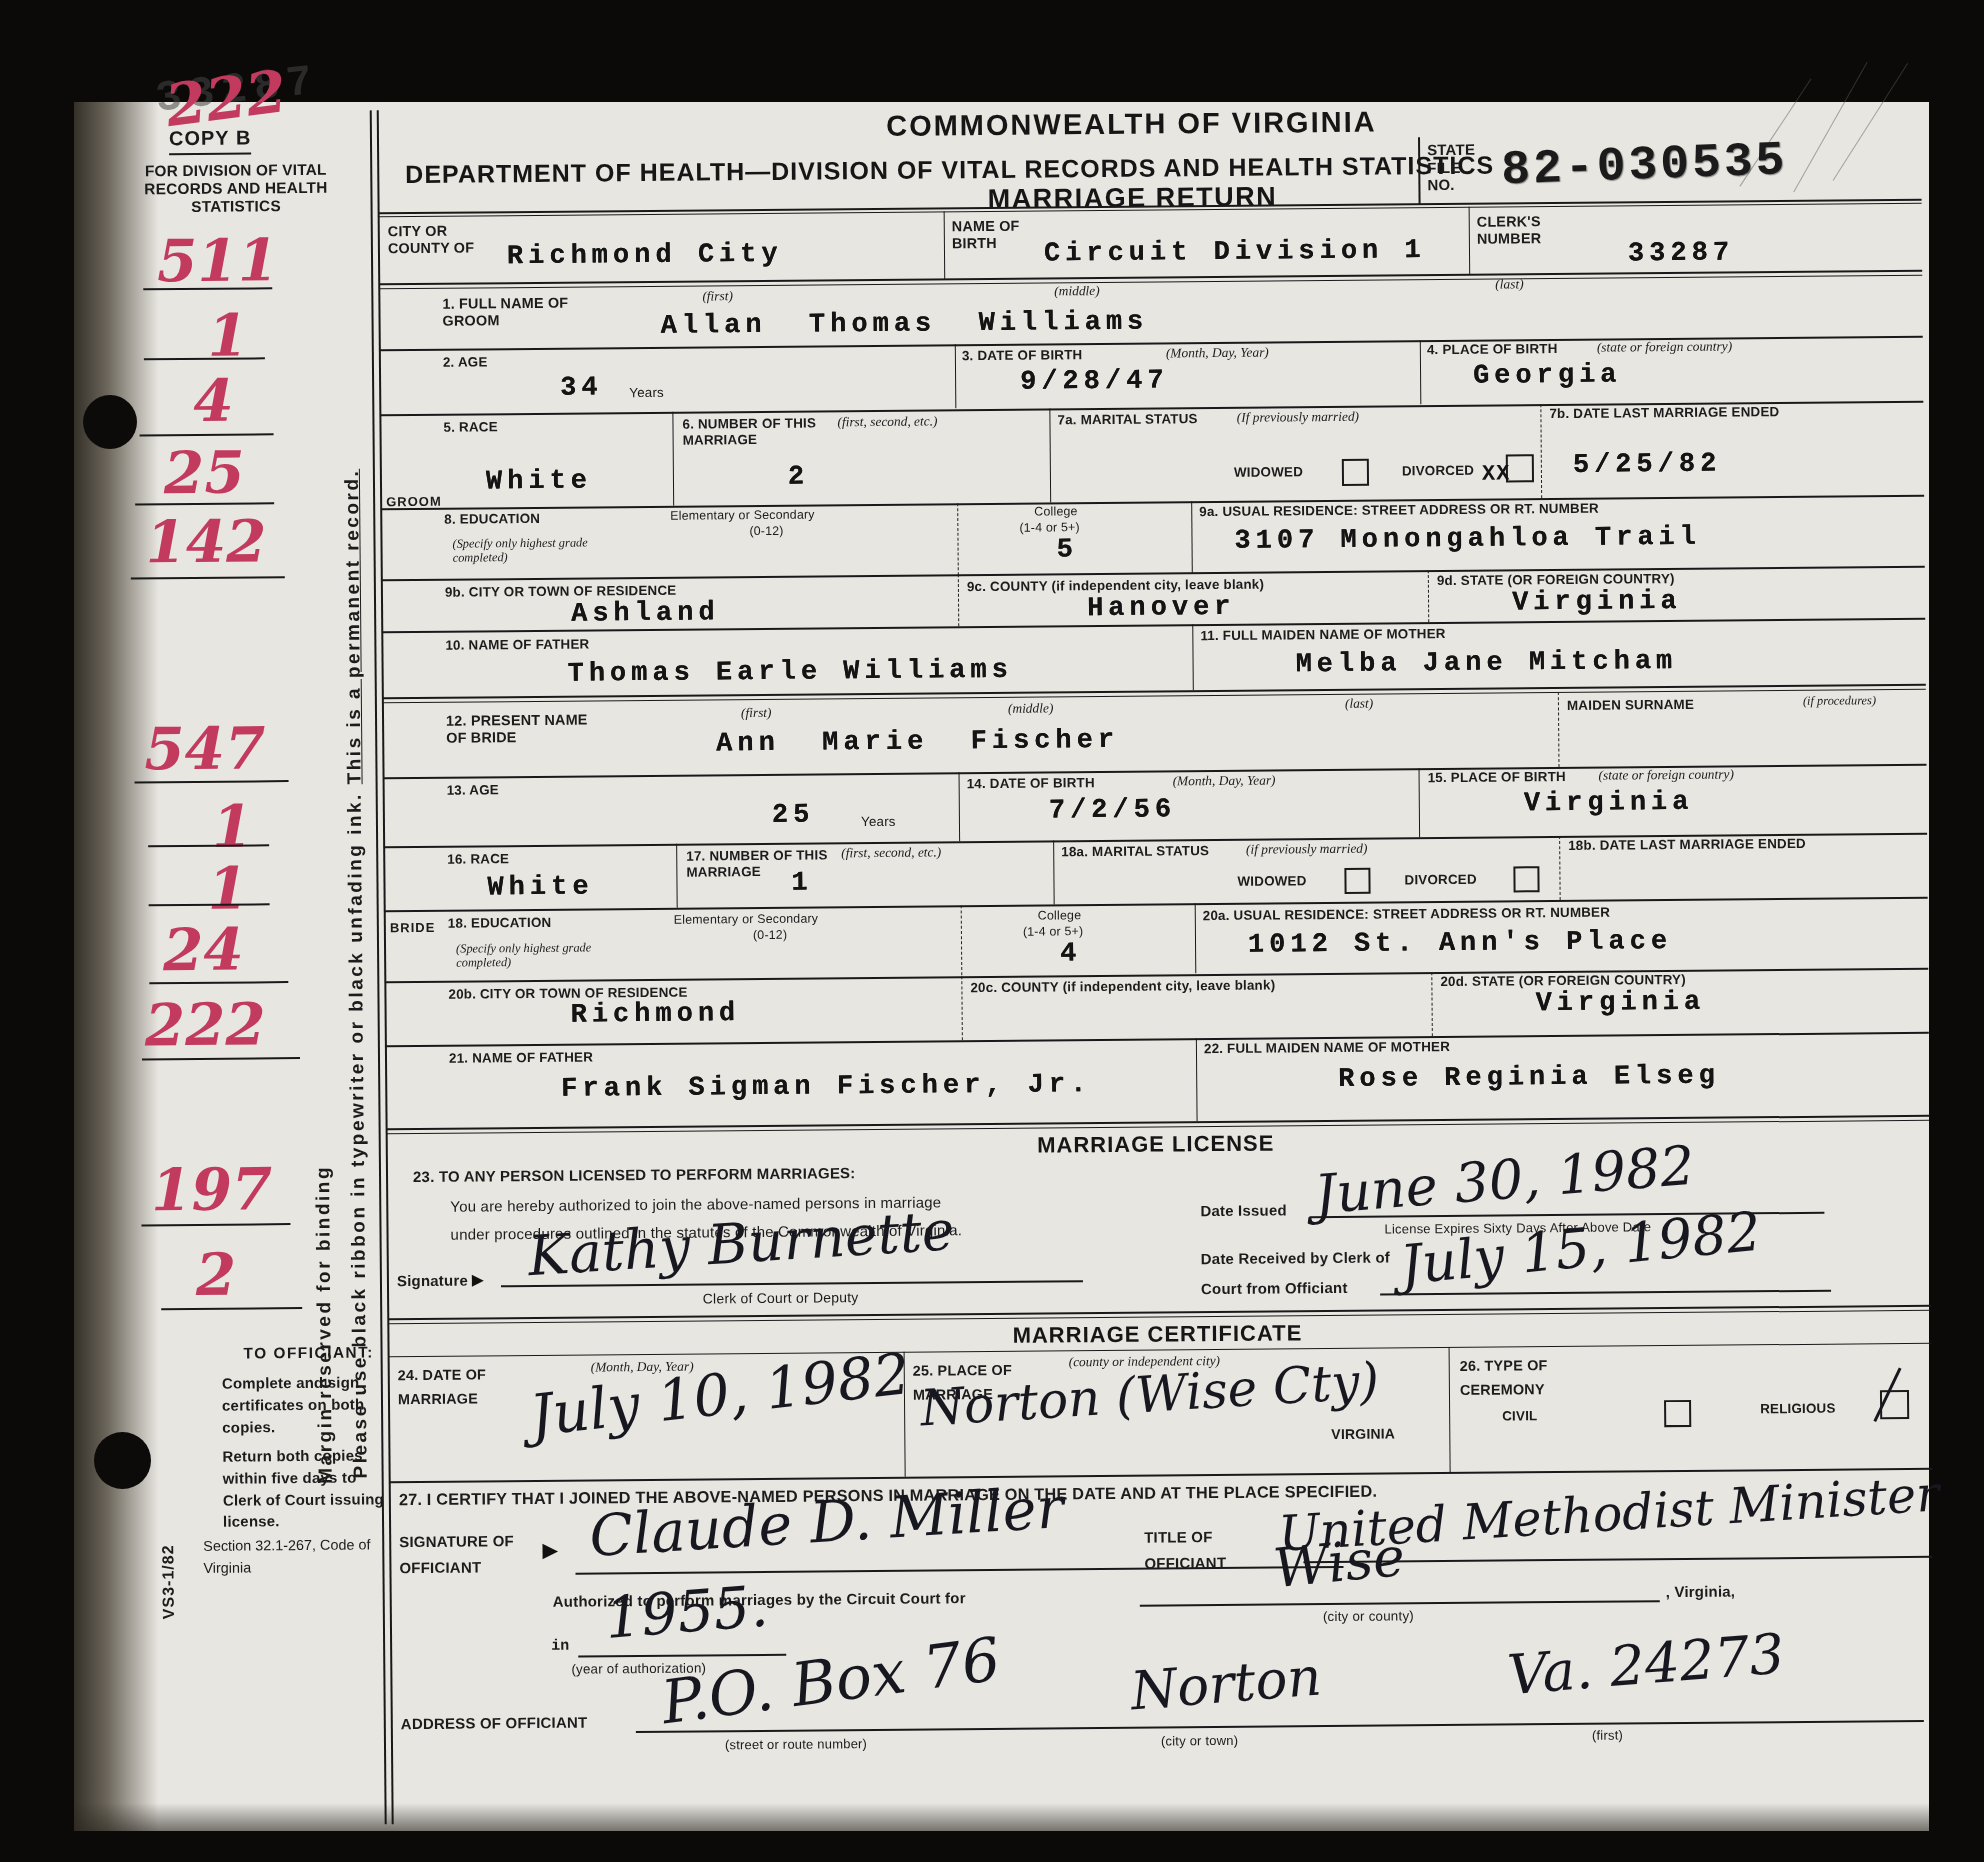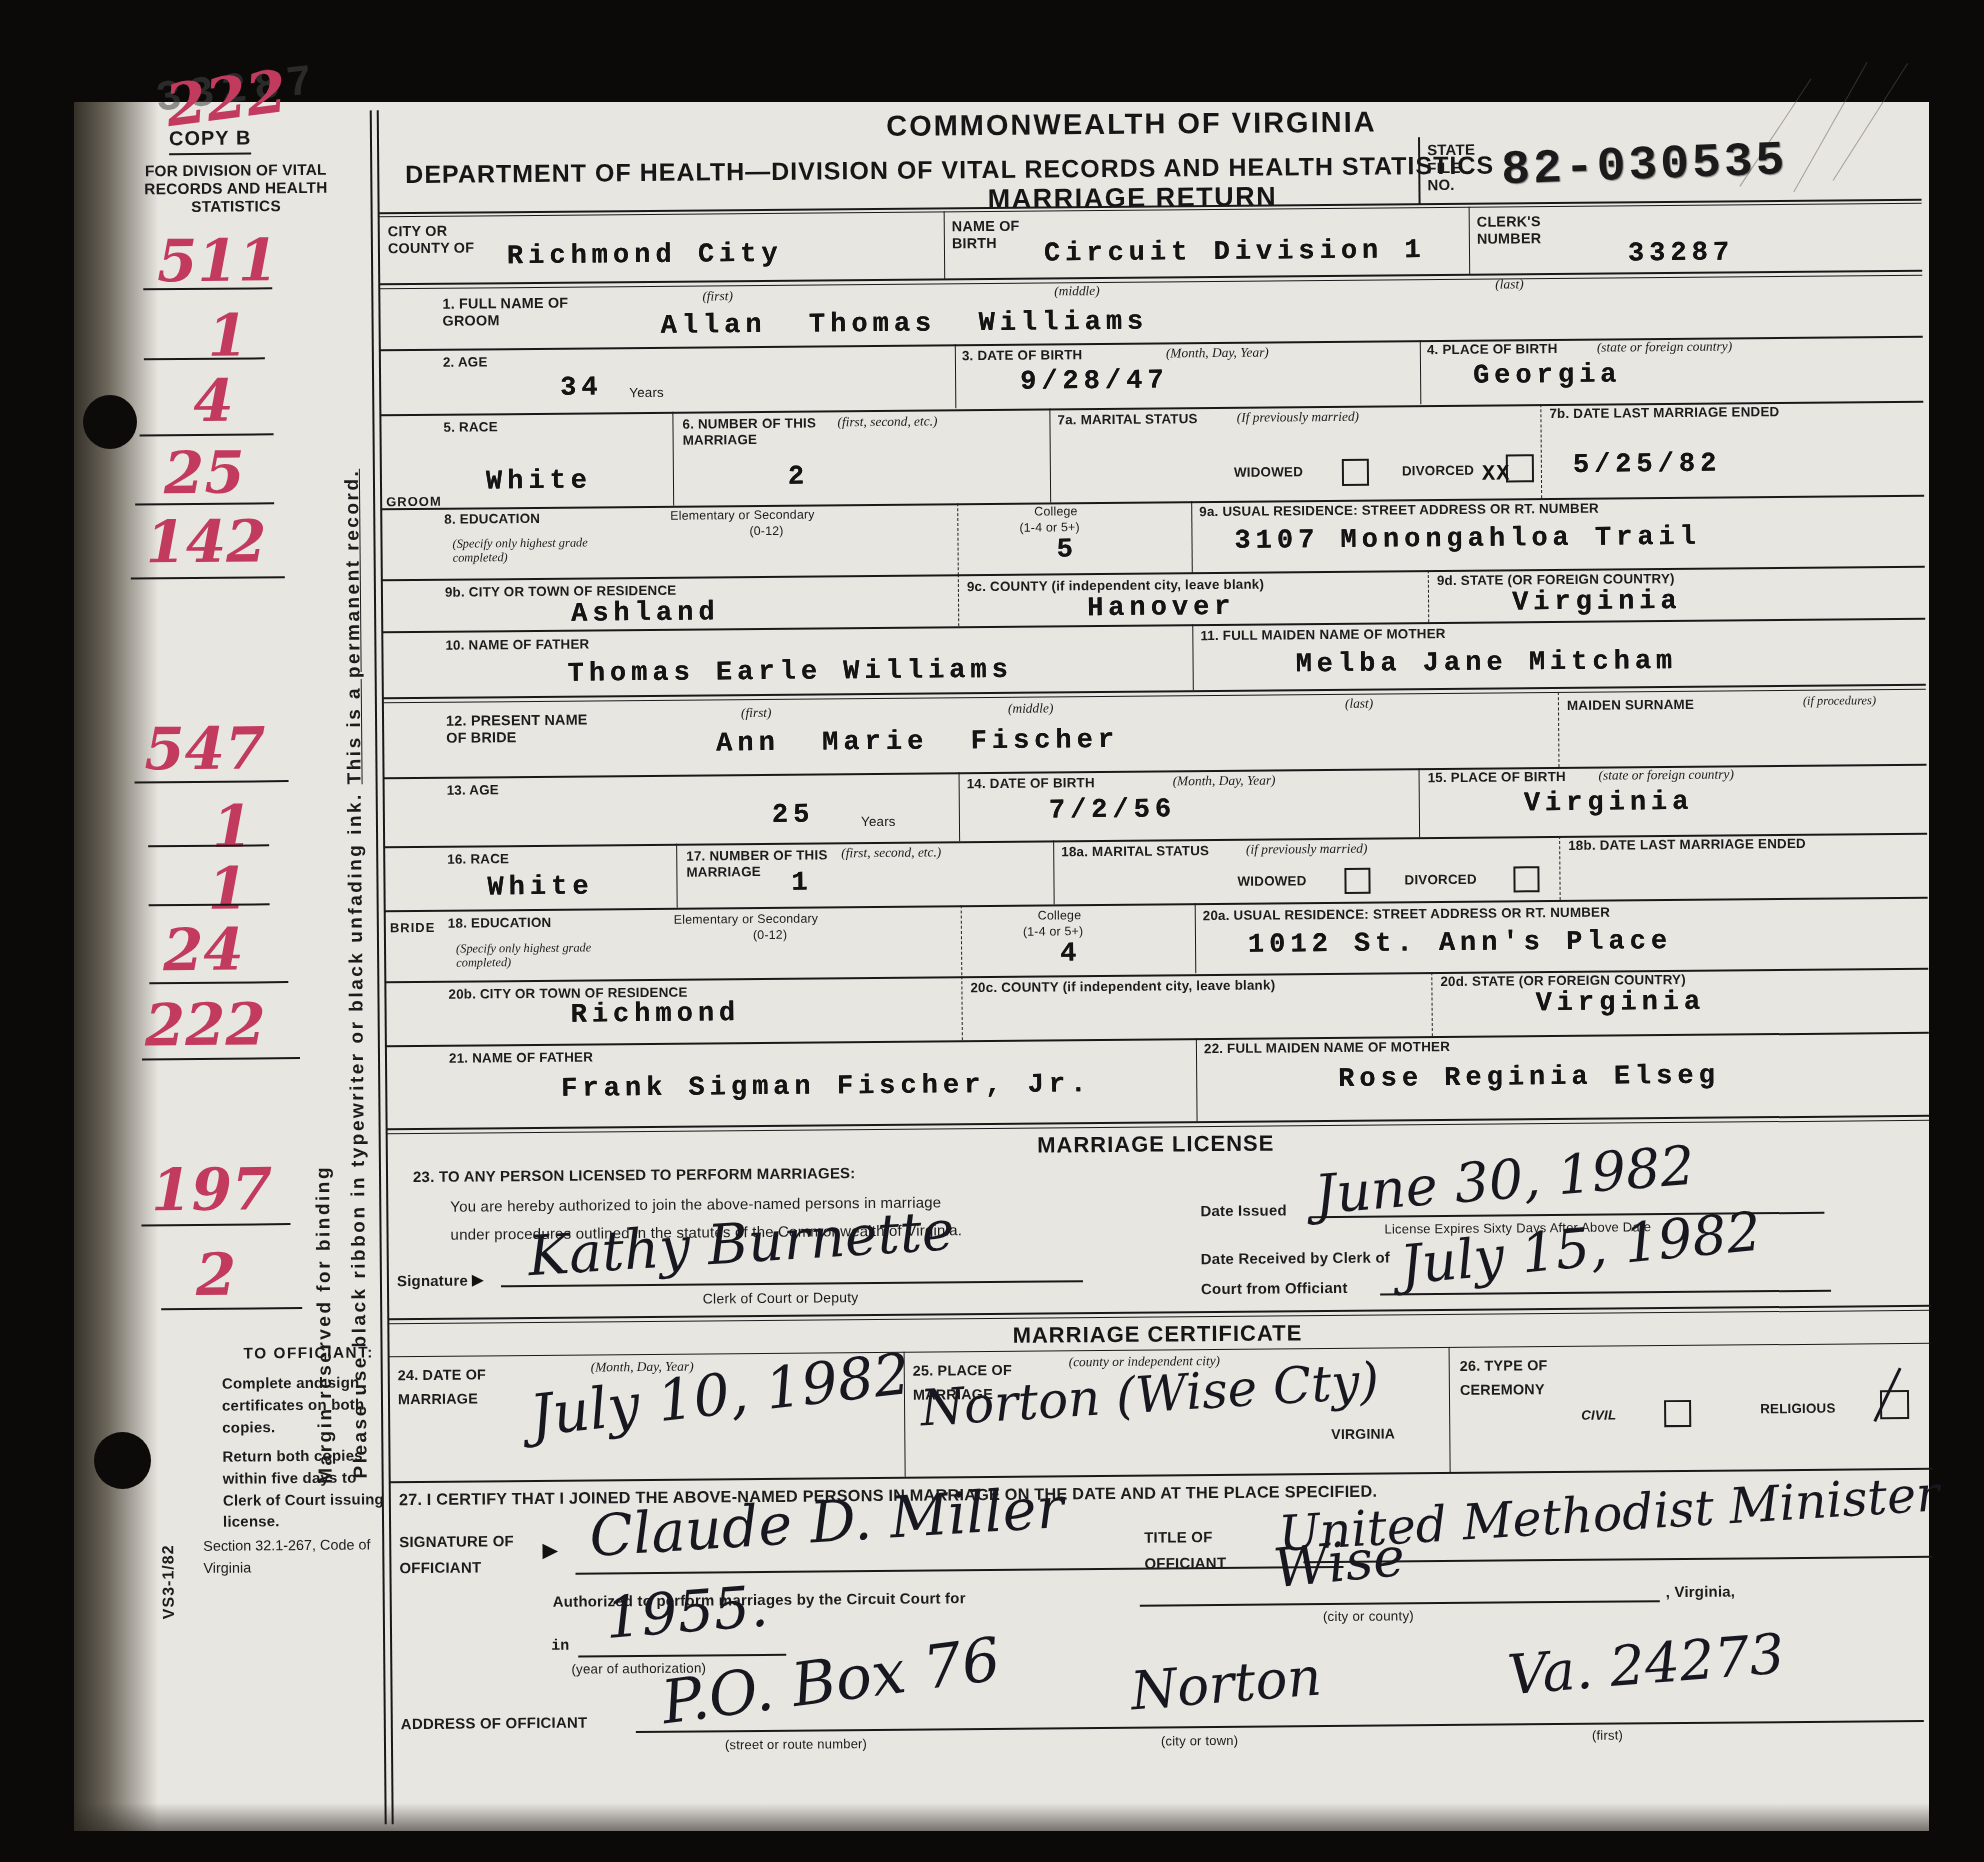--- a/index.html
+++ b/index.html
@@ -297,21 +297,21 @@
     <div class="abs hw" style="left:525px;top:1364px;font-size:57px;transform:rotate(-6deg);">July 10, 1982</div>
 
     <div class="abs vl" style="left:900px;top:1351px;height:125px;width:1px;"></div>
     <div class="abs lbl sm" style="left:909px;top:1358px;width:124px;font-size:14.4px;line-height:1.7;">25. PLACE OF MARRIAGE</div>
     <div class="abs hint" style="left:1065px;top:1355px;">(county or independent city)</div>
     <div class="abs hw" style="left:916px;top:1371px;font-size:50px;transform:rotate(-3deg);">Norton (Wise Cty)</div>
     <div class="abs lbl sm" style="left:1327px;top:1429px;font-size:14px;">VIRGINIA</div>
     <div class="abs vl" style="left:1445px;top:1351px;height:125px;width:1px;"></div>
 
     <div class="abs lbl sm" style="left:1456px;top:1358px;width:124px;font-size:14.4px;line-height:1.7;">26. TYPE OF CEREMONY</div>
-    <div class="abs lbl sm" style="left:1577px;top:1413px;font-style:italic;">CIVIL</div>
+    <div class="abs lbl sm" style="left:1498px;top:1413px;">CIVIL</div>
     <div class="abs box" style="left:1660px;top:1406px;width:23px;height:23px;"></div>
     <div class="abs lbl sm" style="left:1756px;top:1408px;">RELIGIOUS</div>
     <div class="abs box" style="left:1876px;top:1398px;width:25px;height:25px;"></div>
     <div class="abs" style="left:1882px;top:1373px;width:2.5px;height:59px;background:#17171f;transform:rotate(26deg);"></div>
 
     <div class="abs hl" style="left:385px;top:1476px;width:1543px;"></div>
     <div class="abs lbl" style="left:394px;top:1485px;font-size:16.3px;white-space:nowrap;">27. I CERTIFY THAT I JOINED THE ABOVE-NAMED PERSONS IN MARRIAGE ON THE DATE AND AT THE PLACE SPECIFIED.</div>
 
     <div class="abs lbl sm" style="left:394px;top:1524px;width:124px;font-size:15px;line-height:1.75;">SIGNATURE OF OFFICIANT</div>
     <div class="abs arrow" style="left:532px;top:1531px;font-size:26px;">►</div>

